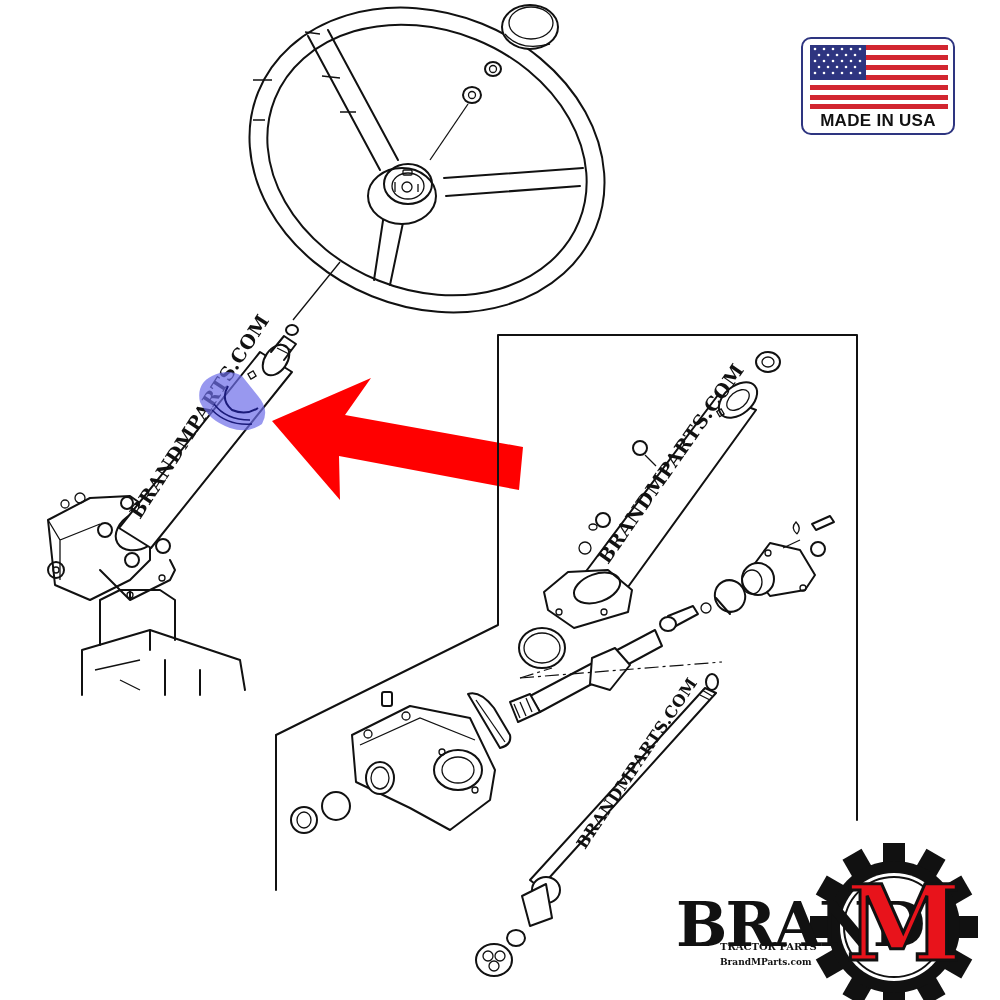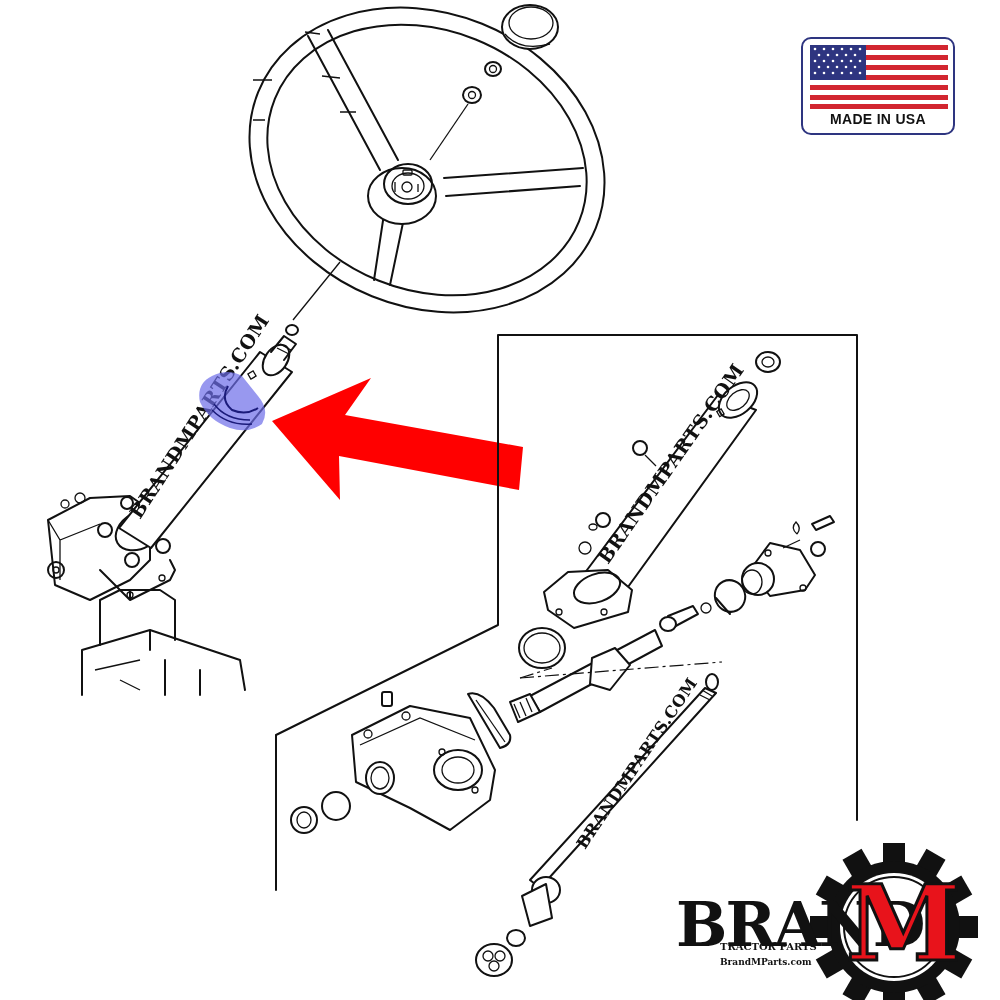--- a/index.html
+++ b/index.html
@@ -5,21 +5,21 @@
   html, body { margin: 0; padding: 0; background: #ffffff; }
   body { width: 1000px; height: 1000px; position: relative; overflow: hidden; font-family: "Liberation Sans", sans-serif; }
   #diagram { position: absolute; left: 0; top: 0; width: 1000px; height: 1000px; }
   .ln { fill: none; stroke: #111; stroke-width: 2; stroke-linejoin: round; stroke-linecap: round; }
   .thin { fill: none; stroke: #111; stroke-width: 1.3; }
   .dash { fill: none; stroke: #111; stroke-width: 1.2; stroke-dasharray: 14 4 3 4; }
   .wfill { fill: #fff; stroke: #111; stroke-width: 2; stroke-linejoin: round; }
   .shaft-text { font-family: "DejaVu Serif", serif; font-weight: bold; font-size: 19px; fill: #111; letter-spacing: 0.5px; }
   .badge { position: absolute; left: 801px; top: 37px; width: 154px; height: 98px; border: 2px solid #2e3580; border-radius: 10px; background: #fff; box-sizing: border-box; }
   .flag { position: absolute; left: 7px; top: 6px; width: 138px; height: 64px; }
-  .badge-label { position: absolute; left: 0; right: 0; top: 72px; text-align: center; font-family: "Liberation Sans", sans-serif; font-weight: bold; font-size: 14px; color: #111; letter-spacing: 0.3px; }
+  .badge-label { position: absolute; left: 0; right: 0; top: 72px; text-align: center; font-family: "Liberation Sans", sans-serif; font-weight: bold; font-size: 17px; color: #111; letter-spacing: 0.3px; }
   .logo { position: absolute; left: 668px; top: 842px; width: 312px; height: 170px; }
   .brand-word { position: absolute; left: 8px; top: 52px; font-family: "DejaVu Serif", serif; font-weight: bold; font-size: 62px; color: #111; letter-spacing: -2px; transform: scaleX(0.98); transform-origin: left; line-height: 1; }
   .brand-sub { position: absolute; left: 52px; top: 100px; font-family: "DejaVu Serif", serif; font-weight: bold; font-size: 10px; color: #111; line-height: 1; white-space: nowrap; }
   .brand-url { position: absolute; left: 52px; top: 116px; font-family: "DejaVu Serif", serif; font-weight: bold; font-size: 9px; color: #111; line-height: 1; white-space: nowrap; }
   .gear { position: absolute; left: 140px; top: 0; width: 172px; height: 170px; }
   .m-letter { position: absolute; left: 178px; top: 30px; width: 100px; font-family: "DejaVu Serif", serif; font-weight: bold; font-size: 104px; color: #e8131b; -webkit-text-stroke: 3px #111; line-height: 1; text-align: center; }
 </style>
 </head>
 <body>
 

